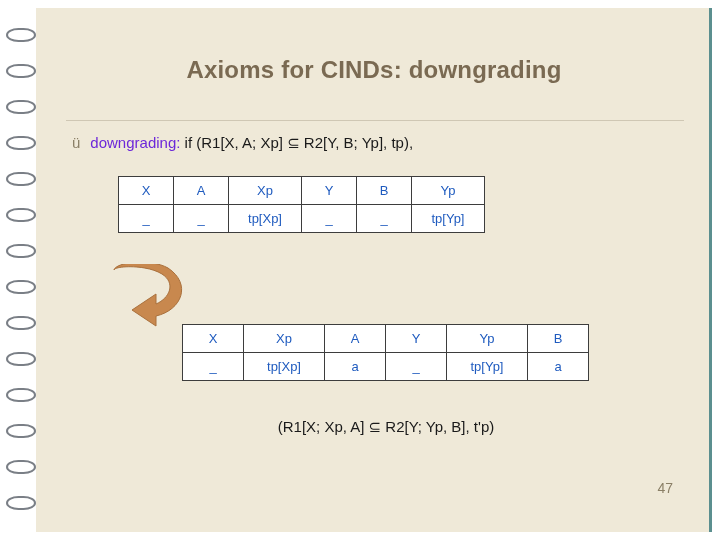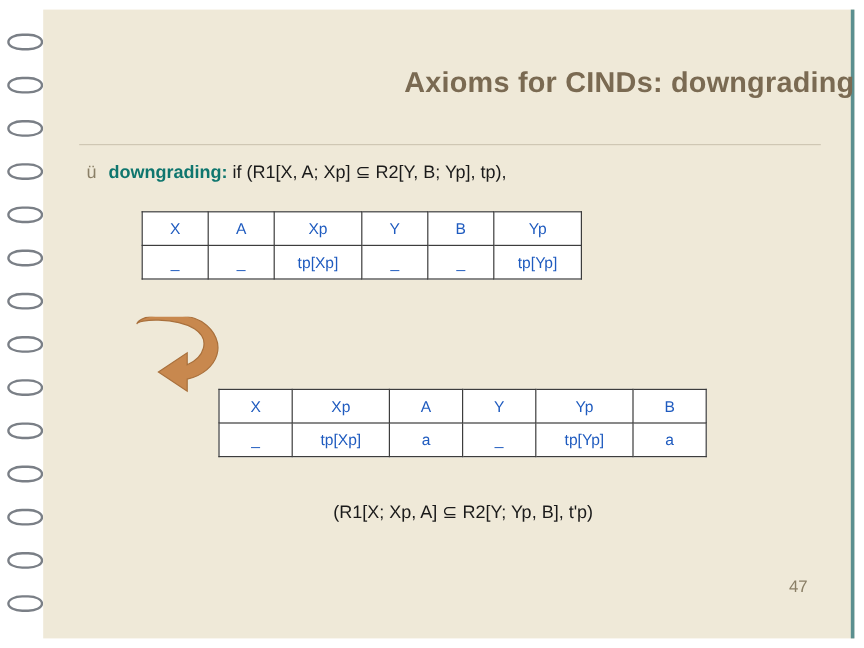--- a/index.html
+++ b/index.html
@@ -47,21 +47,21 @@
     height: 524px;
     background: #efe9d8;
     border-right: 3px solid #5b8f8f;
     box-sizing: border-box;
   }
   .title {
     position: absolute;
     left: 0;
     top: 48px;
     width: 676px;
-    text-align: right;
+    text-align: center;
     font-size: 24px;
     font-weight: bold;
     color: #7a6a52;
     letter-spacing: 0.2px;
   }
   .divider {
     position: absolute;
     left: 30px;
     top: 112px;
     width: 618px;
@@ -79,22 +79,22 @@
   .check {
     color: #8a7f66;
     font-size: 15px;
     line-height: 1;
   }
   .bullet-text {
     font-size: 15px;
     color: #1a1a1a;
   }
   .bullet-text .kw {
-    color: #0f766e;
-    font-weight: bold;
+    color: #6d28d9;
+    font-weight: normal;
   }
   
   table.grid {
     border-collapse: collapse;
     position: absolute;
     background: #ffffff;
   }
   table.grid td {
     border: 1px solid #3d3d3d;
     font-size: 13px;

